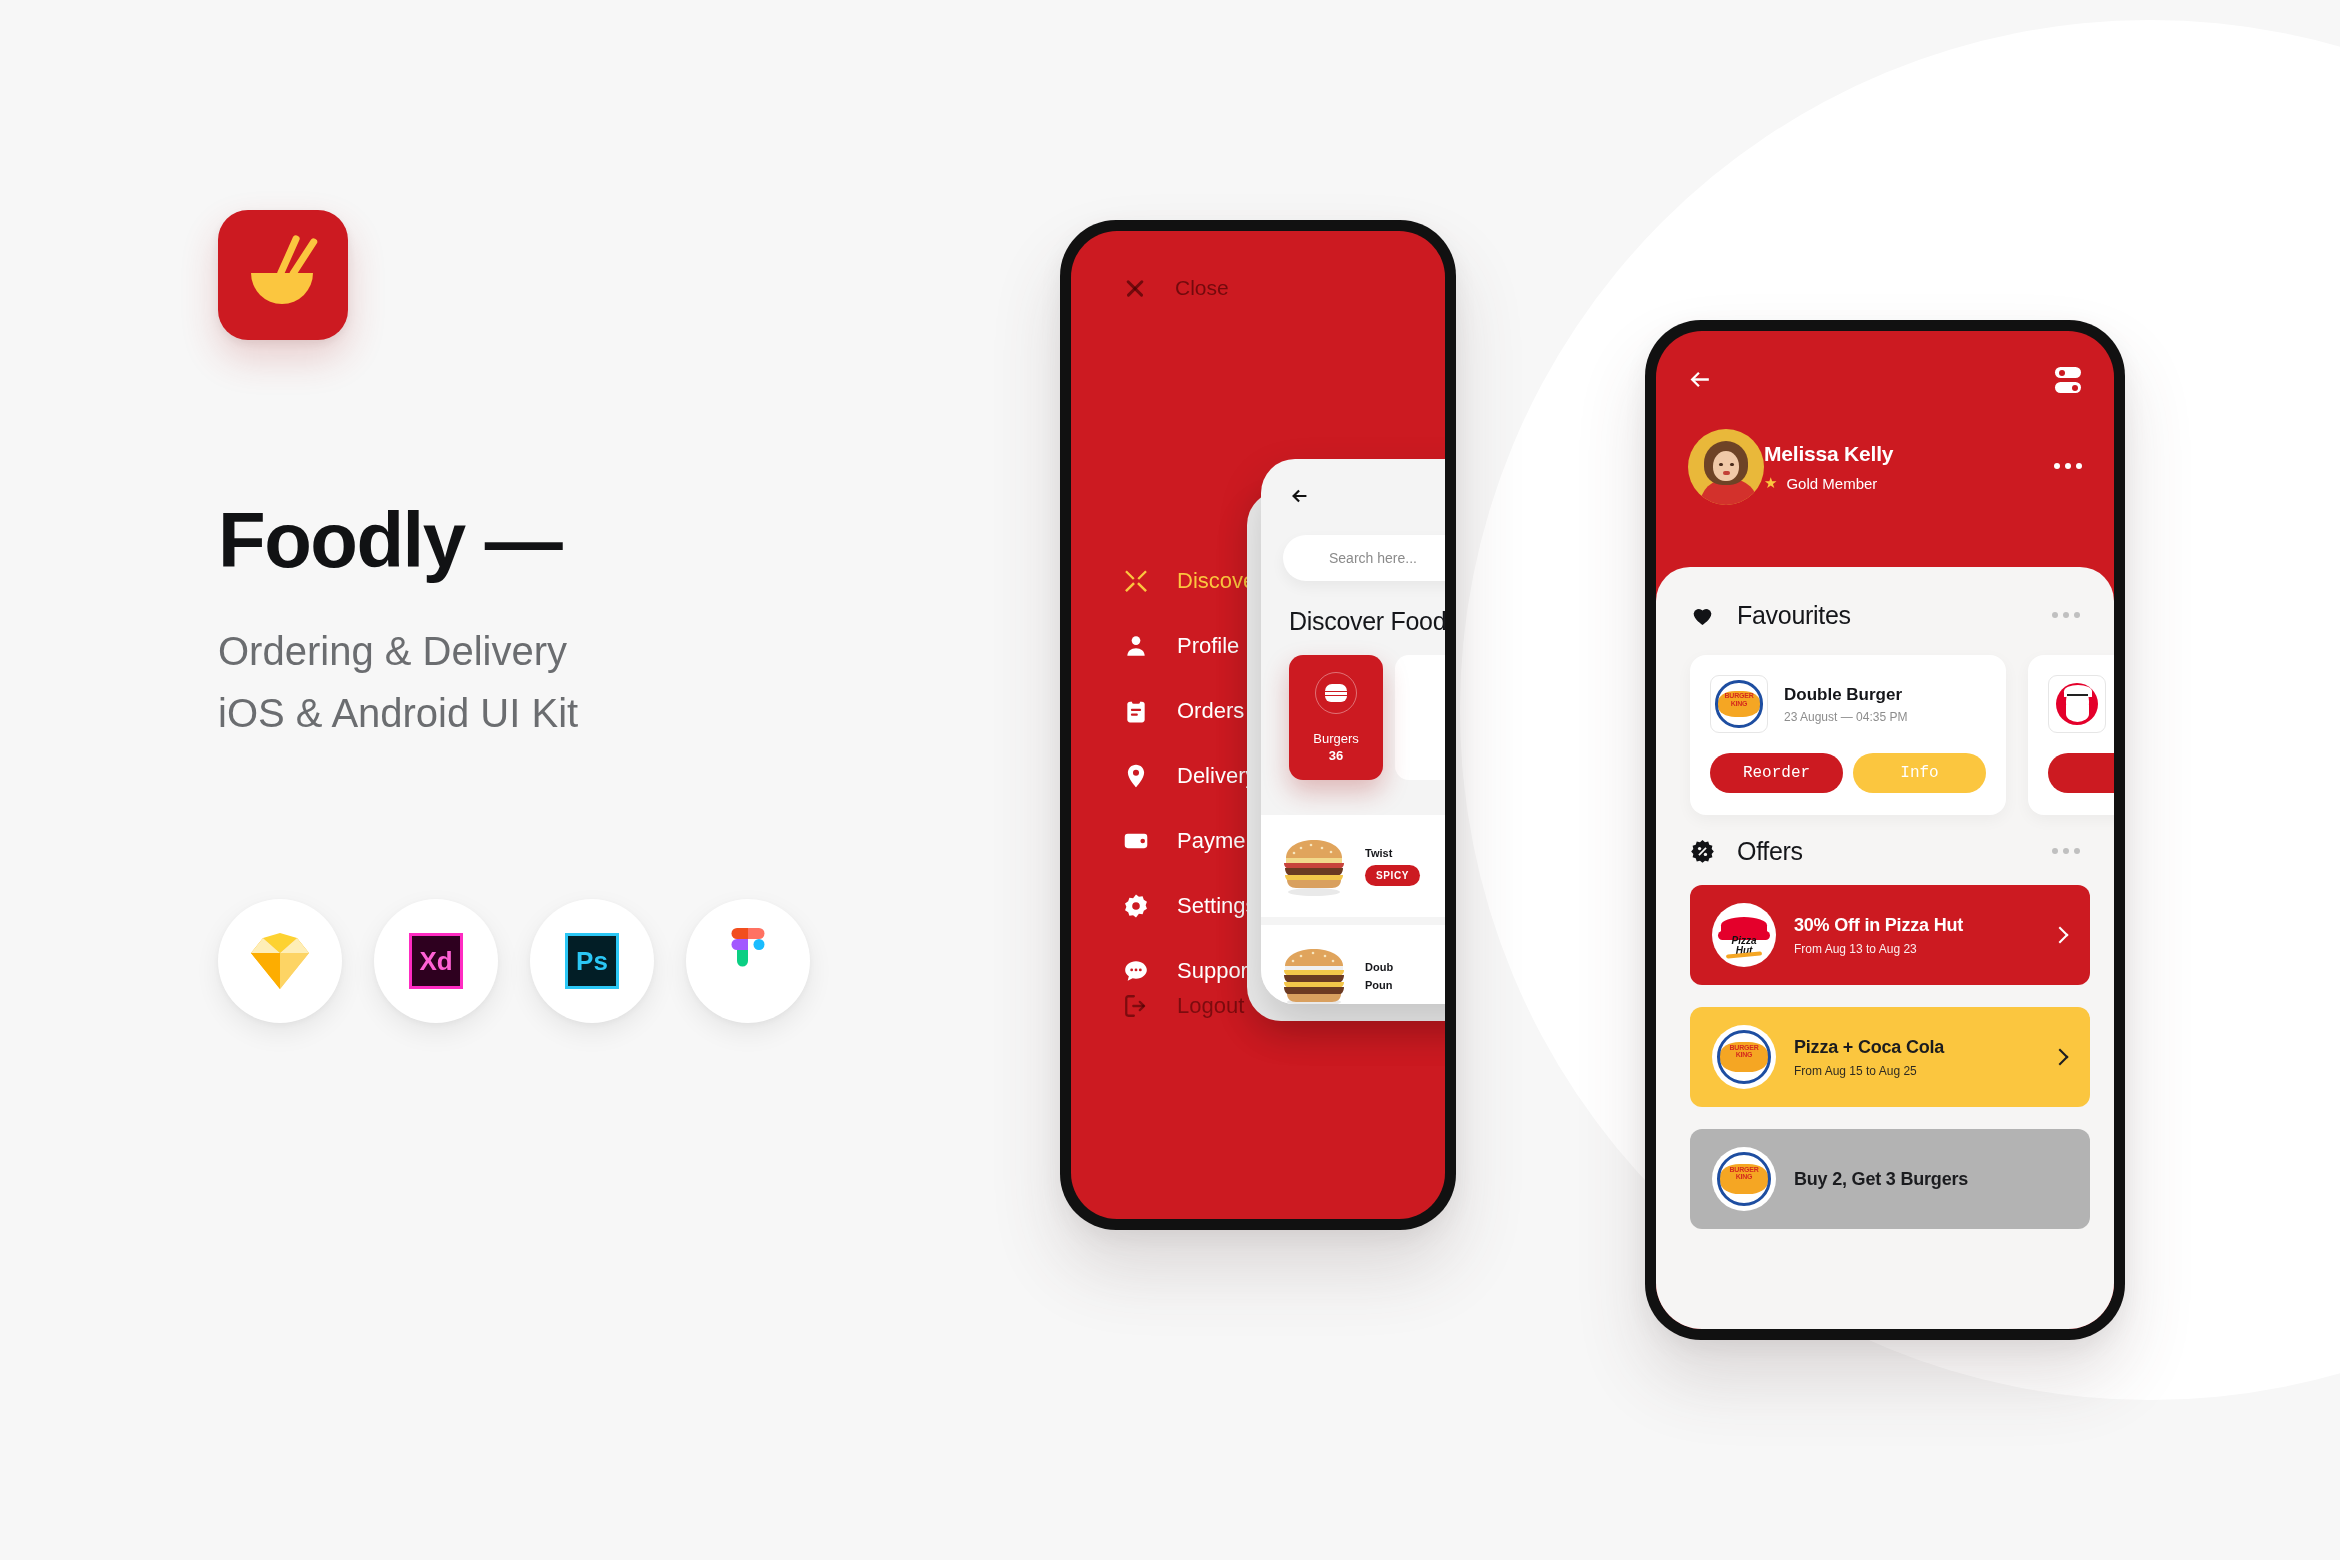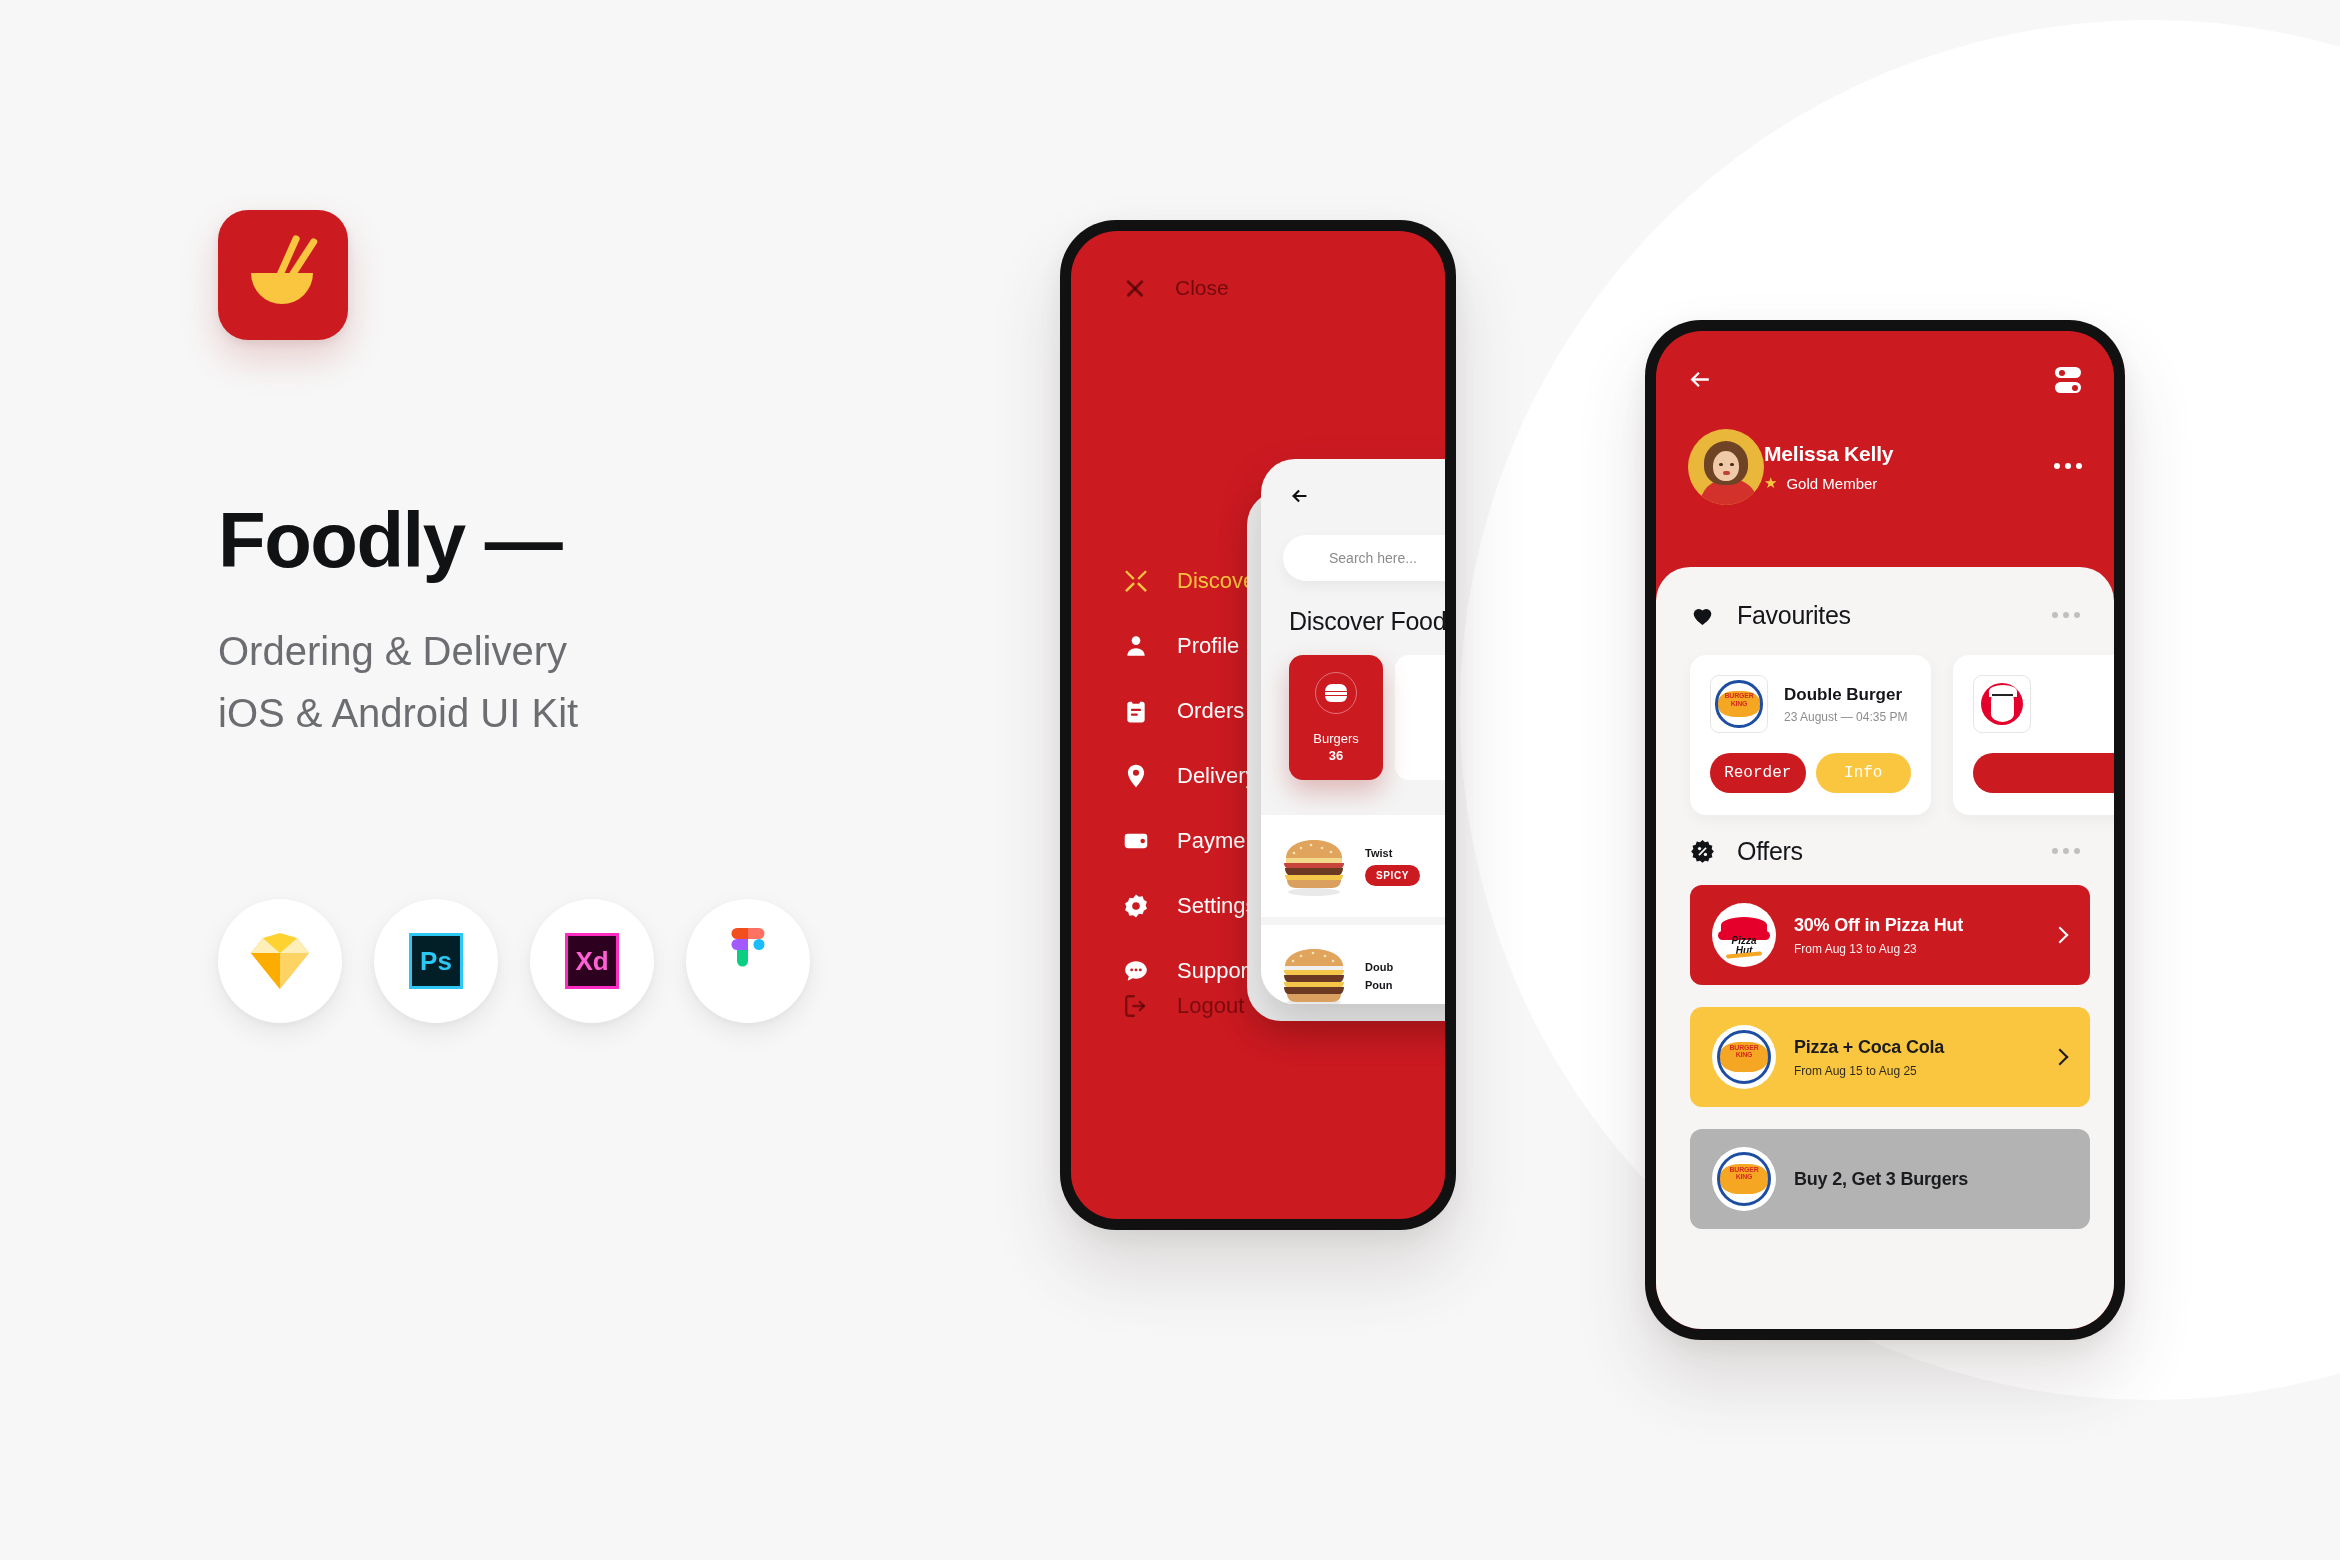--- a/index.html
+++ b/index.html
@@ -268,21 +268,21 @@
   .sec-ico{ width:25px; height:25px; display:flex; align-items:center; justify-content:center; }
   .sec-ico svg{ width:25px; height:25px; fill:#121316; }
   .sec-dots{ position:absolute; right:34px; display:flex; gap:5px; }
   .sec-dots i{ width:6px; height:6px; border-radius:50%; background:#c0c0c0; display:block; }
 
   .fav-row{
     position:absolute; left:34px; top:88px;
     display:flex; gap:22px;
   }
   .fav-card{
-    width:241px; background:#fff; border-radius:16px;
+    width:316px; background:#fff; border-radius:16px;
     padding:20px 20px 22px 20px;
     box-shadow:0 5px 16px rgba(0,0,0,.045);
     flex:none;
   }
   .fav-top{ display:flex; align-items:center; gap:16px; }
   .brand-box{
     width:58px; height:58px; border-radius:9px; border:1px solid #e6e6e6;
     background:#fff; flex:none; position:relative; overflow:hidden;
     display:flex; align-items:center; justify-content:center;
   }
@@ -376,25 +376,25 @@
         <polygon points="13,6 47,6 59,21 30,57 1,21" fill="#FDB300"></polygon>
         <polygon points="13,6 30,21 47,6 30,1" fill="#FDD231"></polygon>
         <polygon points="1,21 30,21 30,57" fill="#FDAD00"></polygon>
         <polygon points="59,21 30,21 30,57" fill="#FEEEB7" opacity=".55"></polygon>
         <polygon points="13,6 30,21 1,21" fill="#FEEEB7"></polygon>
         <polygon points="47,6 59,21 30,21" fill="#FEEEB7"></polygon>
       </svg>
     </div>
 
     <div class="tool-badge">
+      <div class="adobe-chip xd">Xd</div>
+    </div>
+
+    <div class="tool-badge">
       <div class="adobe-chip ps">Ps</div>
-    </div>
-
-    <div class="tool-badge">
-      <div class="adobe-chip xd">Xd</div>
     </div>
 
     <div class="tool-badge">
       <svg class="figma" viewBox="0 0 44 66">
         <path d="M11 0h11v11H11a5.5 5.5 0 010-11z" fill="#F24E1E"></path>
         <path d="M22 0h11a5.5 5.5 0 010 11H22V0z" fill="#FF7262"></path>
         <path d="M11 11h11v11H11a5.5 5.5 0 010-11z" fill="#A259FF"></path>
         <circle cx="33" cy="16.5" r="5.5" fill="#1ABCFE"></circle>
         <path d="M11 22h11v11a5.5 5.5 0 11-11 0V22z" fill="#0ACF83"></path>
       </svg>

